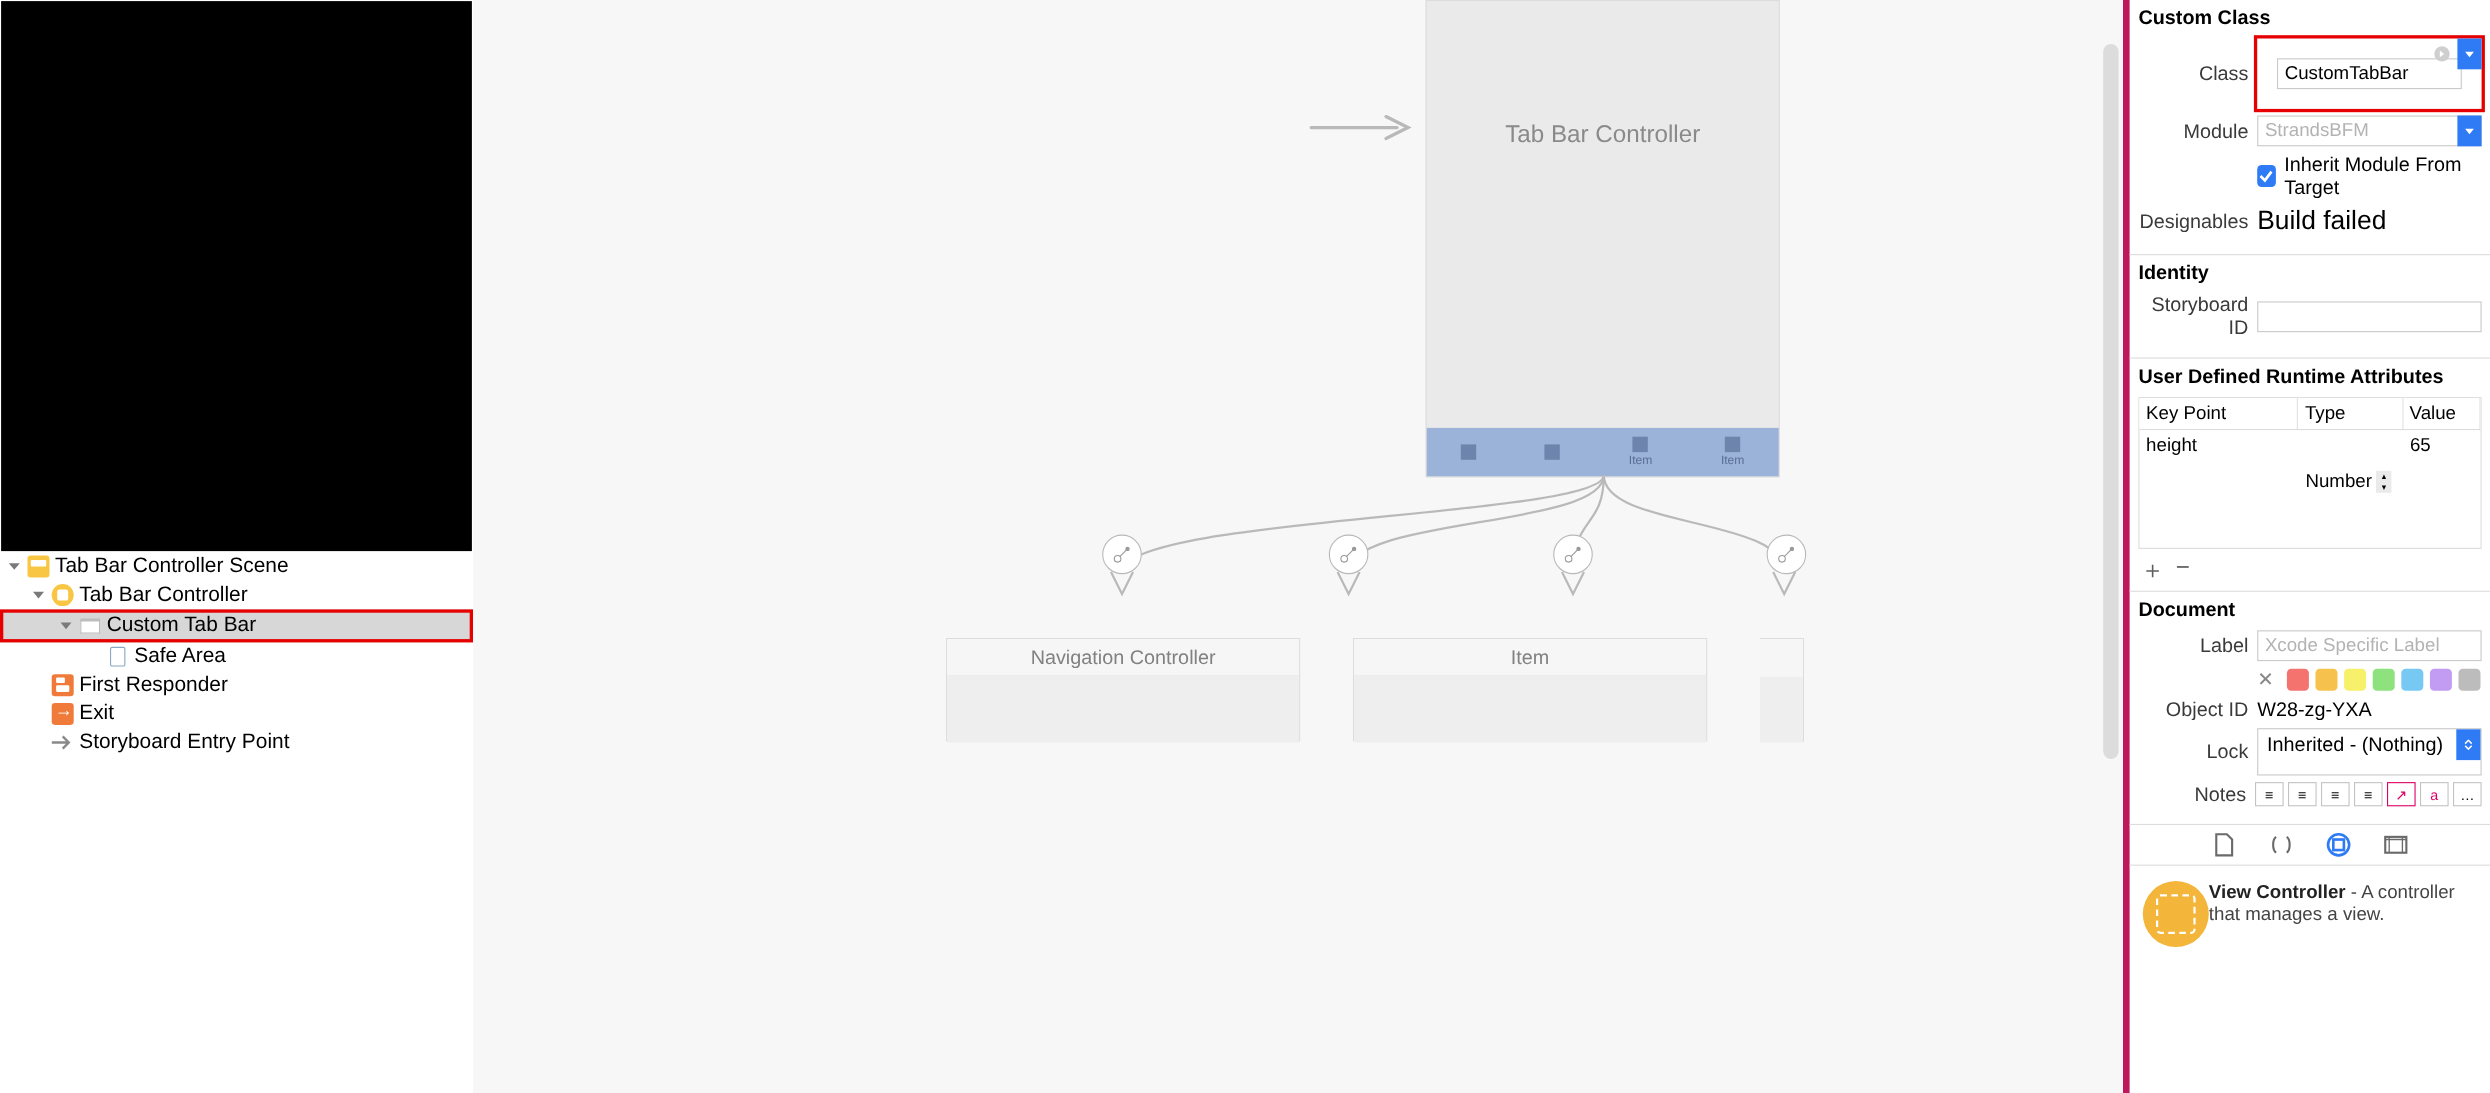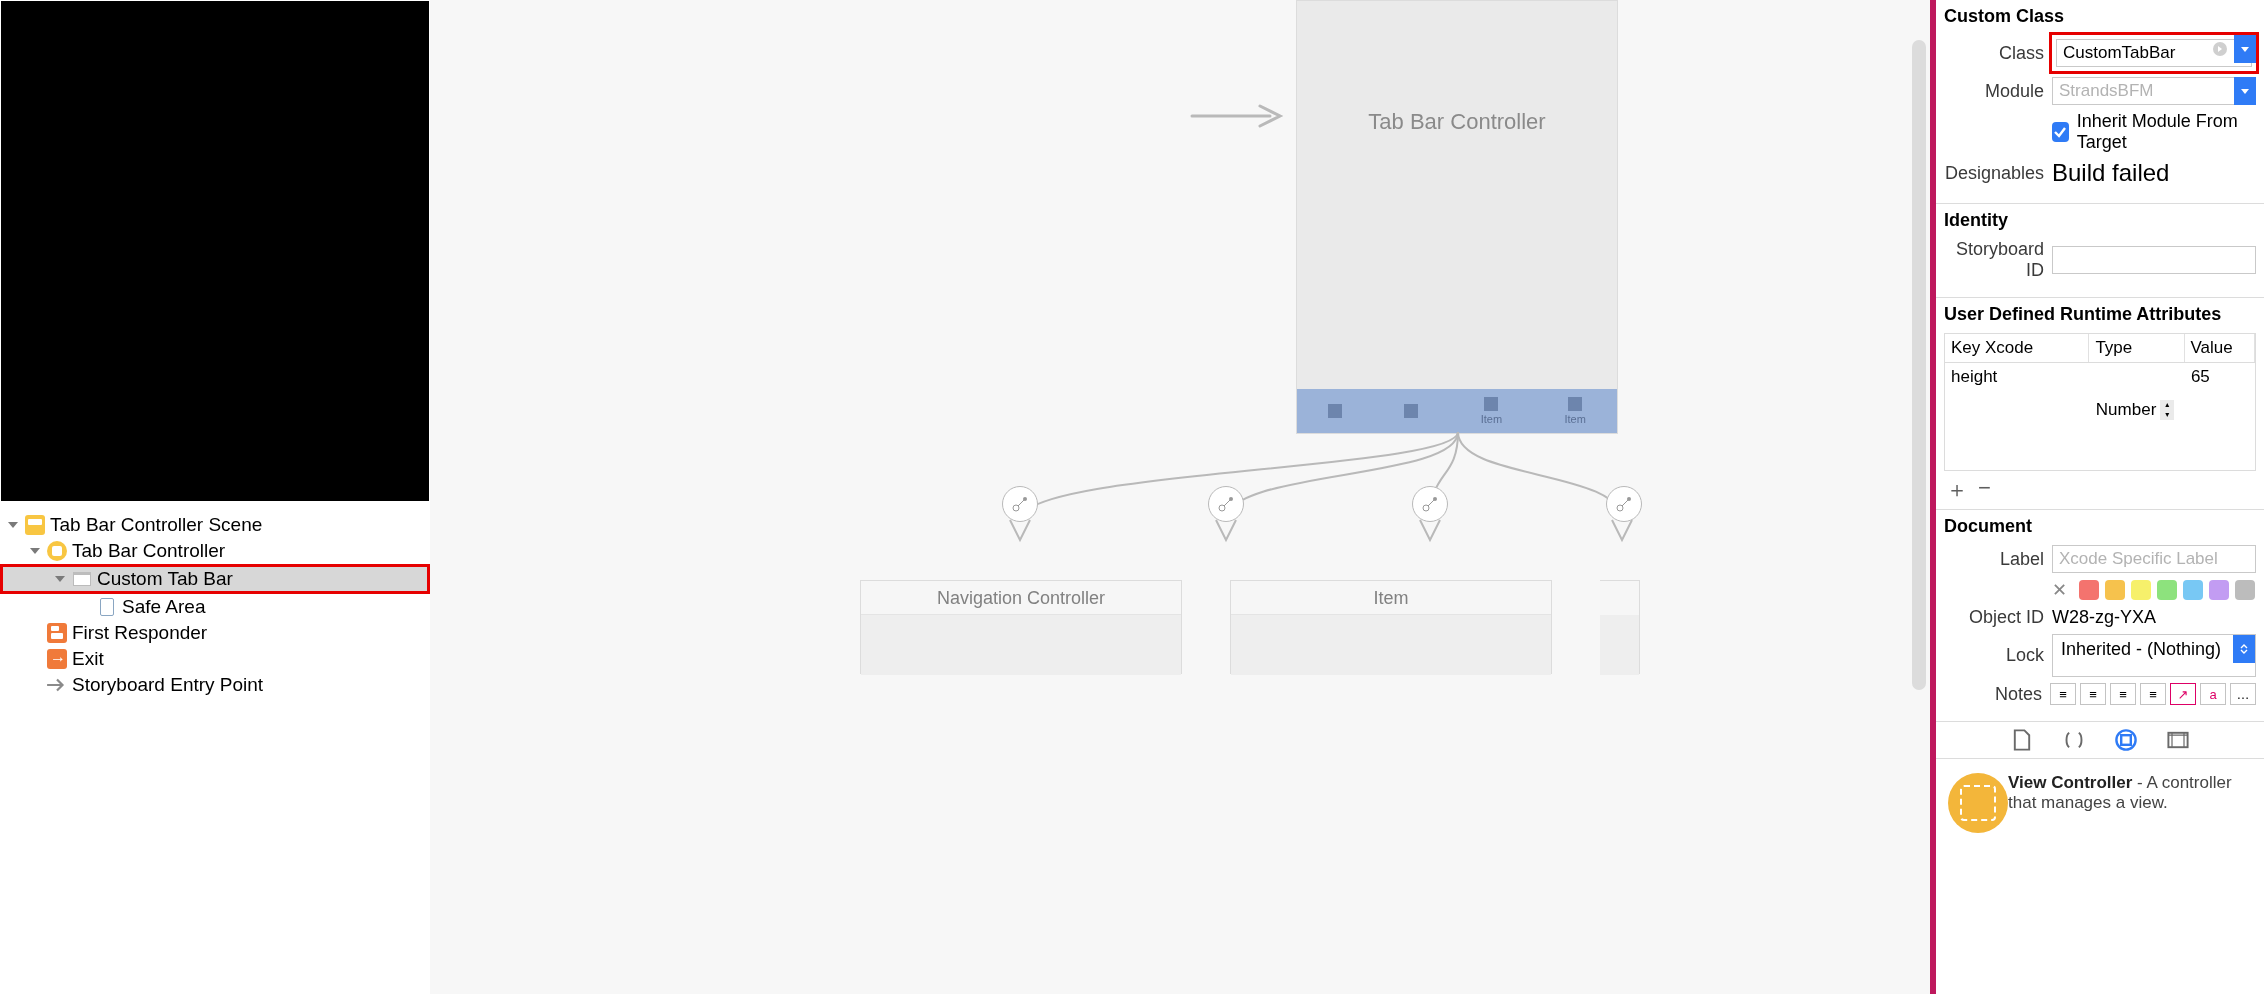--- a/index.html
+++ b/index.html
@@ -2,21 +2,21 @@
 <html><head>
 <meta charset="utf-8">
 <style>
 * { box-sizing: border-box; margin: 0; padding: 0; font-family: -apple-system, "Helvetica Neue", Arial, sans-serif; }
 html, body { width: 2264px; height: 994px; overflow: hidden; background: #fff; }
 .app { display: flex; width: 100%; height: 100%; }
 
 
 .sidebar { width: 430px; min-width: 430px; background: #fff; display: flex; flex-direction: column; border-right: 0px solid #ddd; }
 .preview-area { height: 500px; background: #000; margin: 1px; }
-.outline { padding-top: 10px; font-size: 19px; }
+.outline { padding-top: 0; font-size: 19px; }
 .outline .row { display: flex; align-items: center; height: 26px; white-space: nowrap; }
 .outline .disclosure { width: 14px; height: 14px; display: inline-flex; align-items: center; justify-content: center; color: #7a7a7a; margin-right: 4px; }
 .outline .disclosure svg { width: 12px; height: 12px; }
 .outline .icon-slot { width: 22px; height: 22px; display: inline-flex; align-items: center; justify-content: center; margin-right: 4px; }
 .outline .label { }
 .outline .selected { background: #d7d7d7; }
 .outline .highlighted { border: 3px solid #e60000; }
 
 
 .lvl0 { padding-left: 6px; }
@@ -73,21 +73,21 @@
 .insp-row { display:flex; align-items:center; margin:6px 0; }
 .insp-label { width:108px; text-align:right; padding-right:8px; color:#3a3a3a; }
 .insp-field { flex:1; display:flex; align-items:center; position:relative; }
 .insp-field input[type=text] { width:100%; height:28px; padding:2px 26px 2px 6px; border:1px solid #c9c9c9; font-size:17px; }
 .insp-field input::placeholder { color:#b3b3b3; }
 .dropdown-chevron {
   position:absolute; right:0; top:0; width:22px; height:28px; background:#2f7bf6;
   display:flex; align-items:center; justify-content:center;
 }
 .dropdown-chevron svg { width:10px; height:10px; }
-.field-highlight { outline:3px solid #e60000; padding:4px; }
+.field-highlight { outline:3px solid #e60000; padding:18px; }
 
 .designables-val { font-size:24px; }
 
 .udra-table { width:100%; border:1px solid #dcdcdc; font-size:17px; }
 .udra-table .head { display:flex; border-bottom:1px solid #dcdcdc; background:#fff;}
 .udra-table .head > div { padding:4px 6px; border-right:1px solid #e1e1e1; }
 .udra-table .row { display:flex;}
 .udra-table .row > div { padding:4px 6px; }
 .c-key { flex:1.6; } .c-type { flex:1; } .c-val { flex:0.7; }
 .pm { display:flex; gap:10px; padding:4px 0 0 2px; color:#5e5e5e; }
@@ -353,21 +353,21 @@
         <div class="insp-field">
             <input type="text" style="">
           </div>
       </div>
     </div>
 
     <div class="insp-section" style="padding-bottom:4px;">
       <h3>User Defined Runtime Attributes</h3>
       <div class="udra-table">
         <div class="head">
-          <div class="c-key">Key Xcode</div>
+          <div class="c-key">Key Point</div>
           <div class="c-type">Type</div>
           <div class="c-val">Value</div>
         </div>
         <div class="row">
           <div class="c-key">height</div>
           <div class="c-type" style="display:flex; align-items:center;margin-top:33px;">
             <span>Number</span>
             <span class="stepper">
                 <span>▴</span>
                 <span>▾</span>

